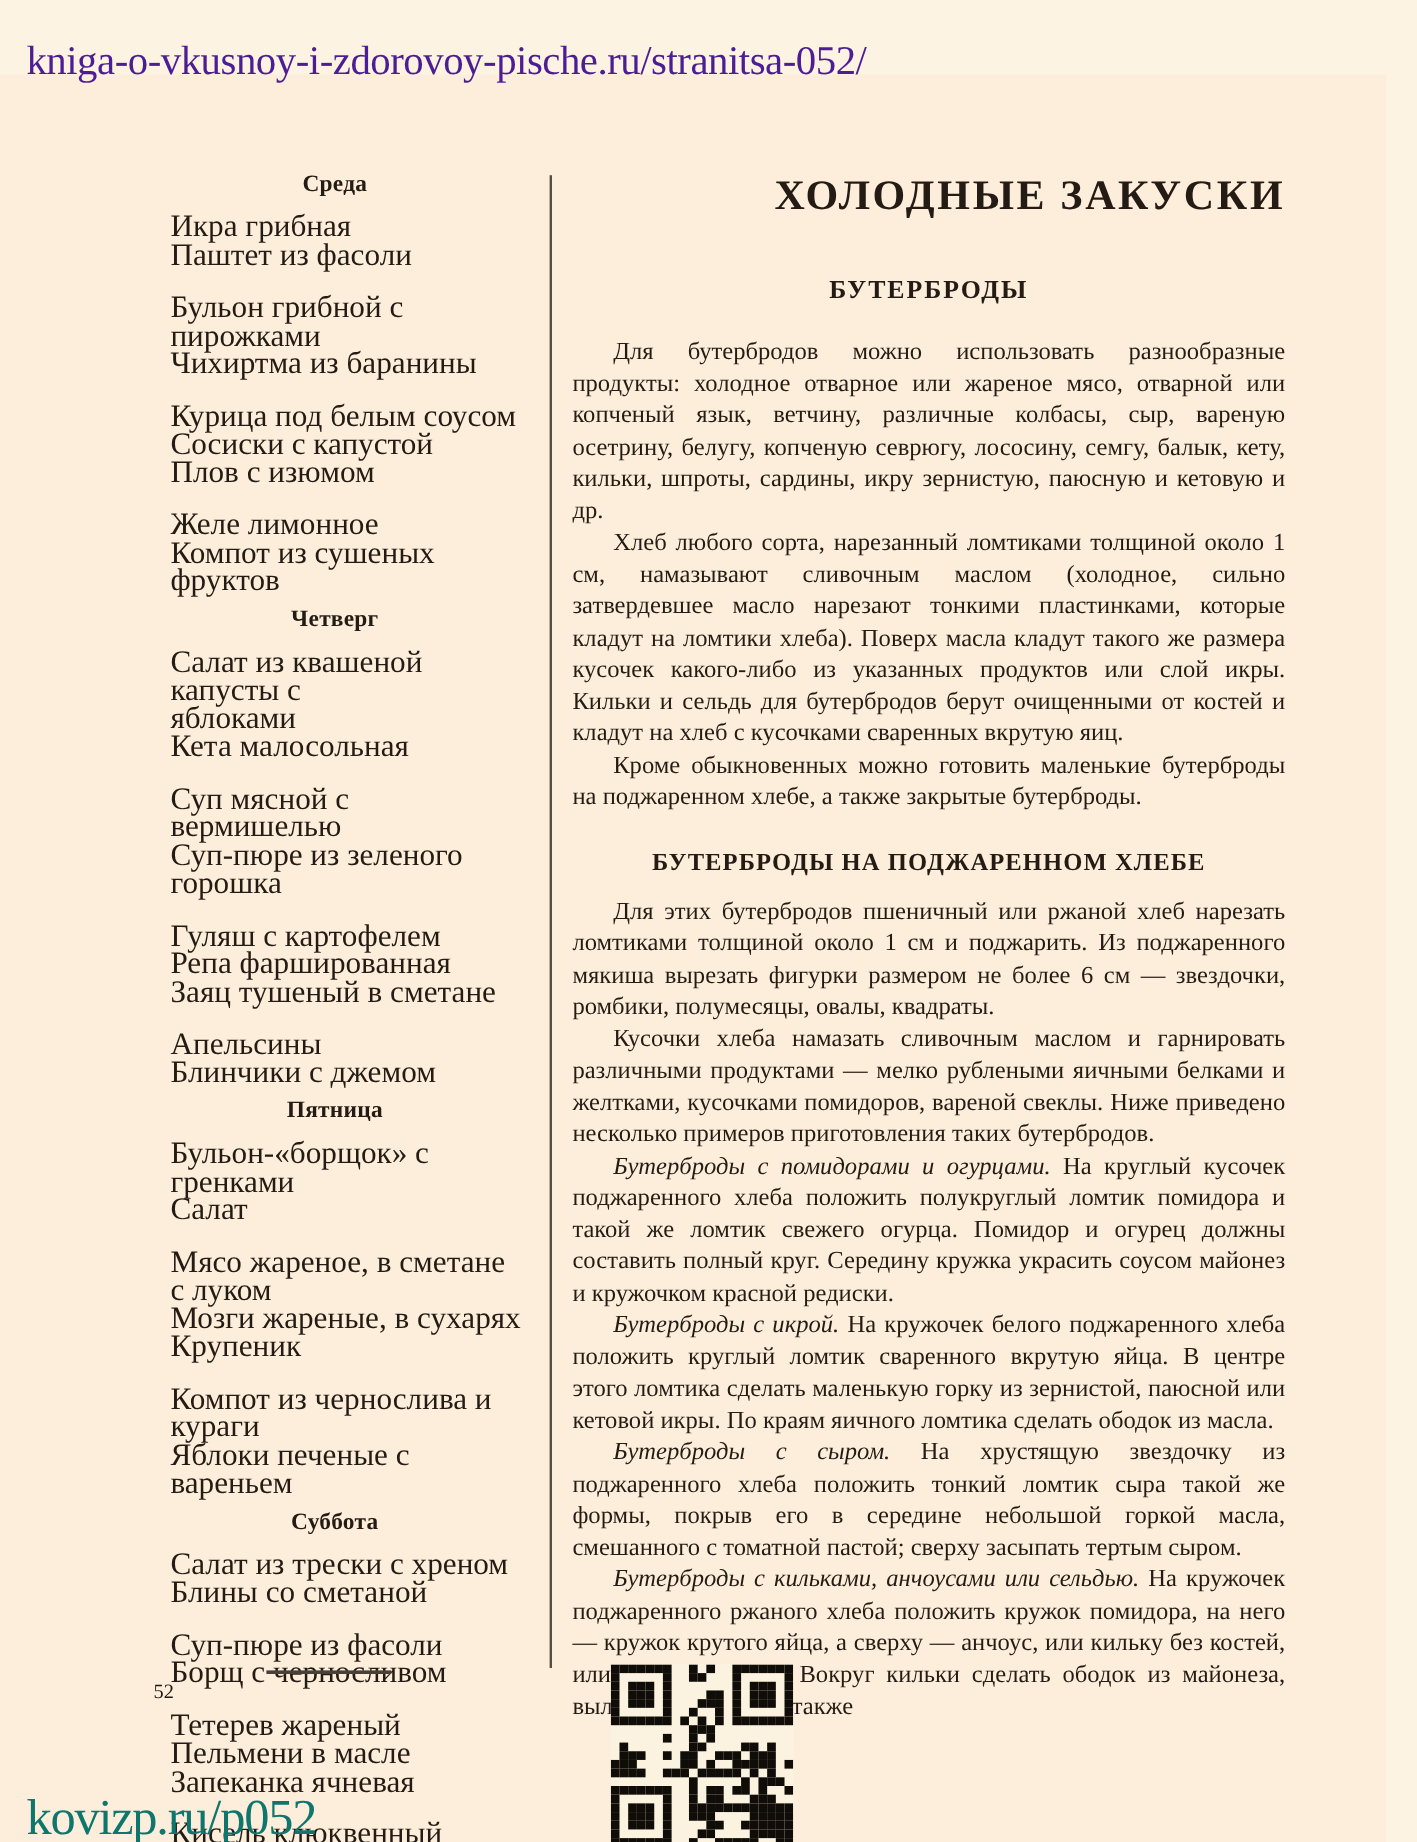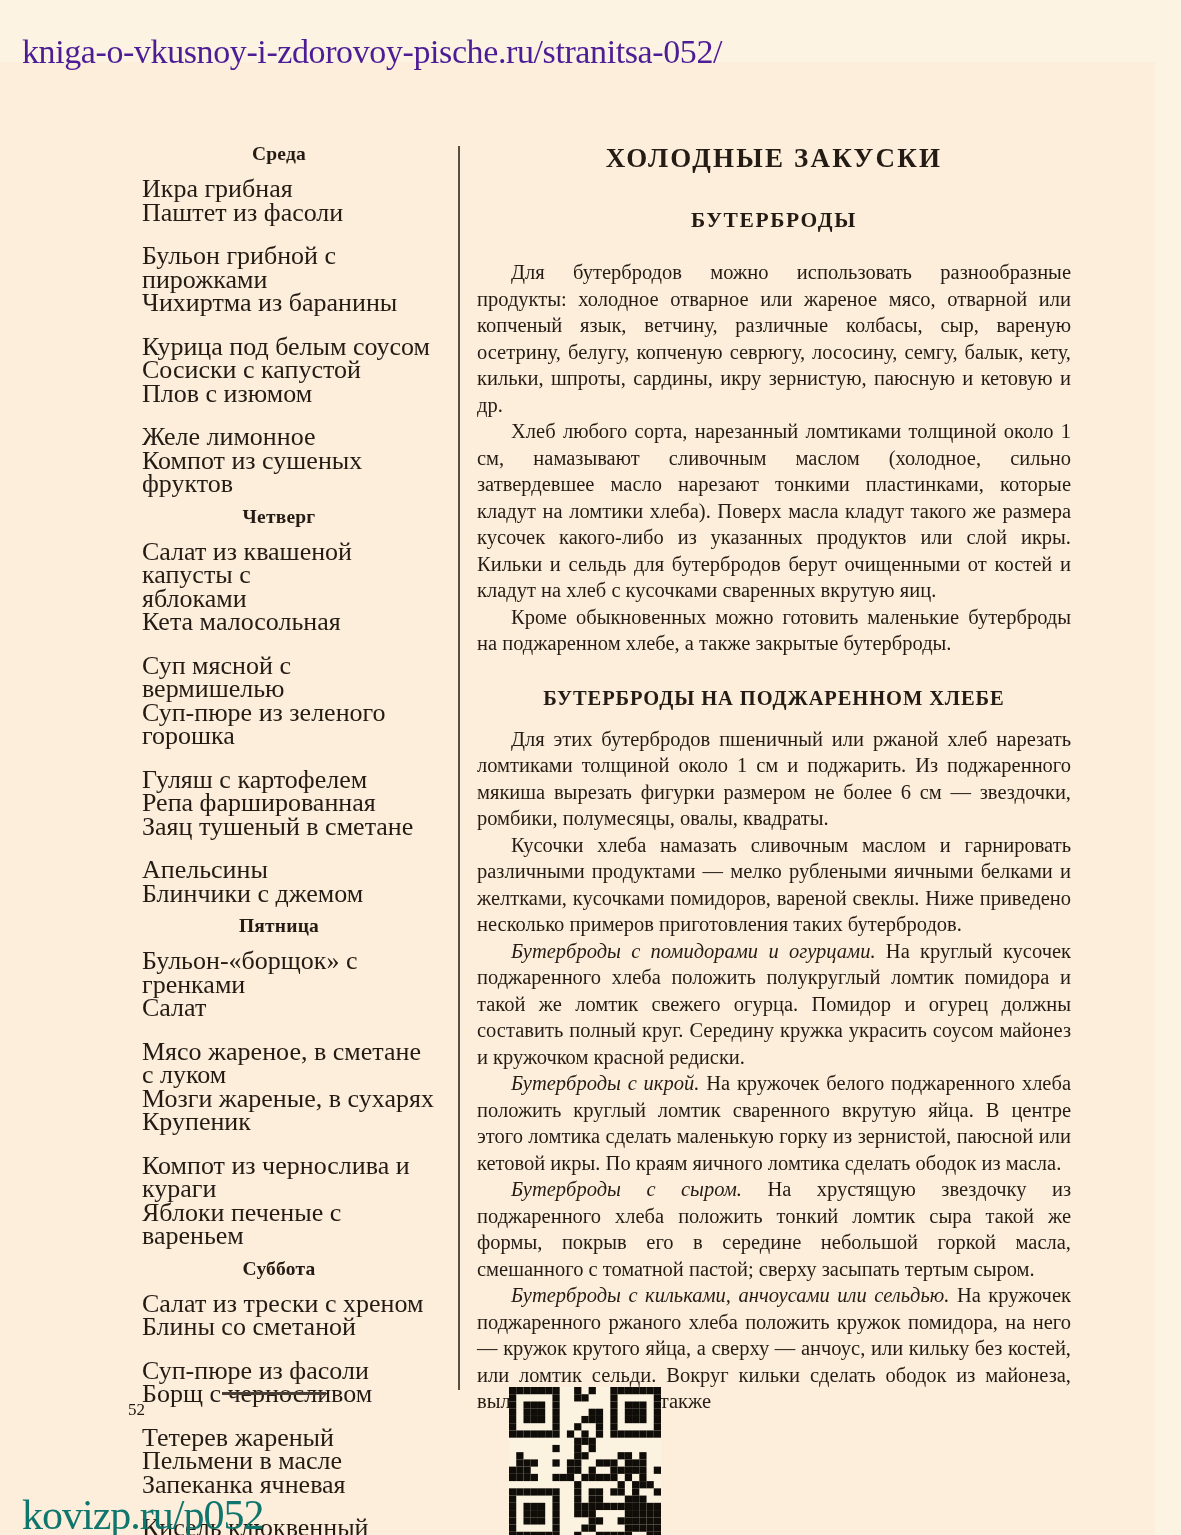--- a/index.html
+++ b/index.html
@@ -87,25 +87,25 @@
     margin:0;
     padding-left:22px;
     text-indent:0;
     white-space:pre-wrap;
   }
   .day-block{margin-bottom:8px;}
   .day-block + .day-block{margin-top:10px;}
 
   
   .h-main{
-    text-align:center;
-    font-size:27px;
+    text-align:right;
+    font-size:35px;
     font-weight:bold;
     letter-spacing:2.2px;
-    margin:0 0 34px 0;
+    margin:0 0 46px 0;
   }
   .h-sub{
     text-align:center;
     font-size:21.5px;
     font-weight:bold;
     letter-spacing:1.6px;
     margin:0 0 26px 0;
   }
   .h-sub2{
     text-align:center;

